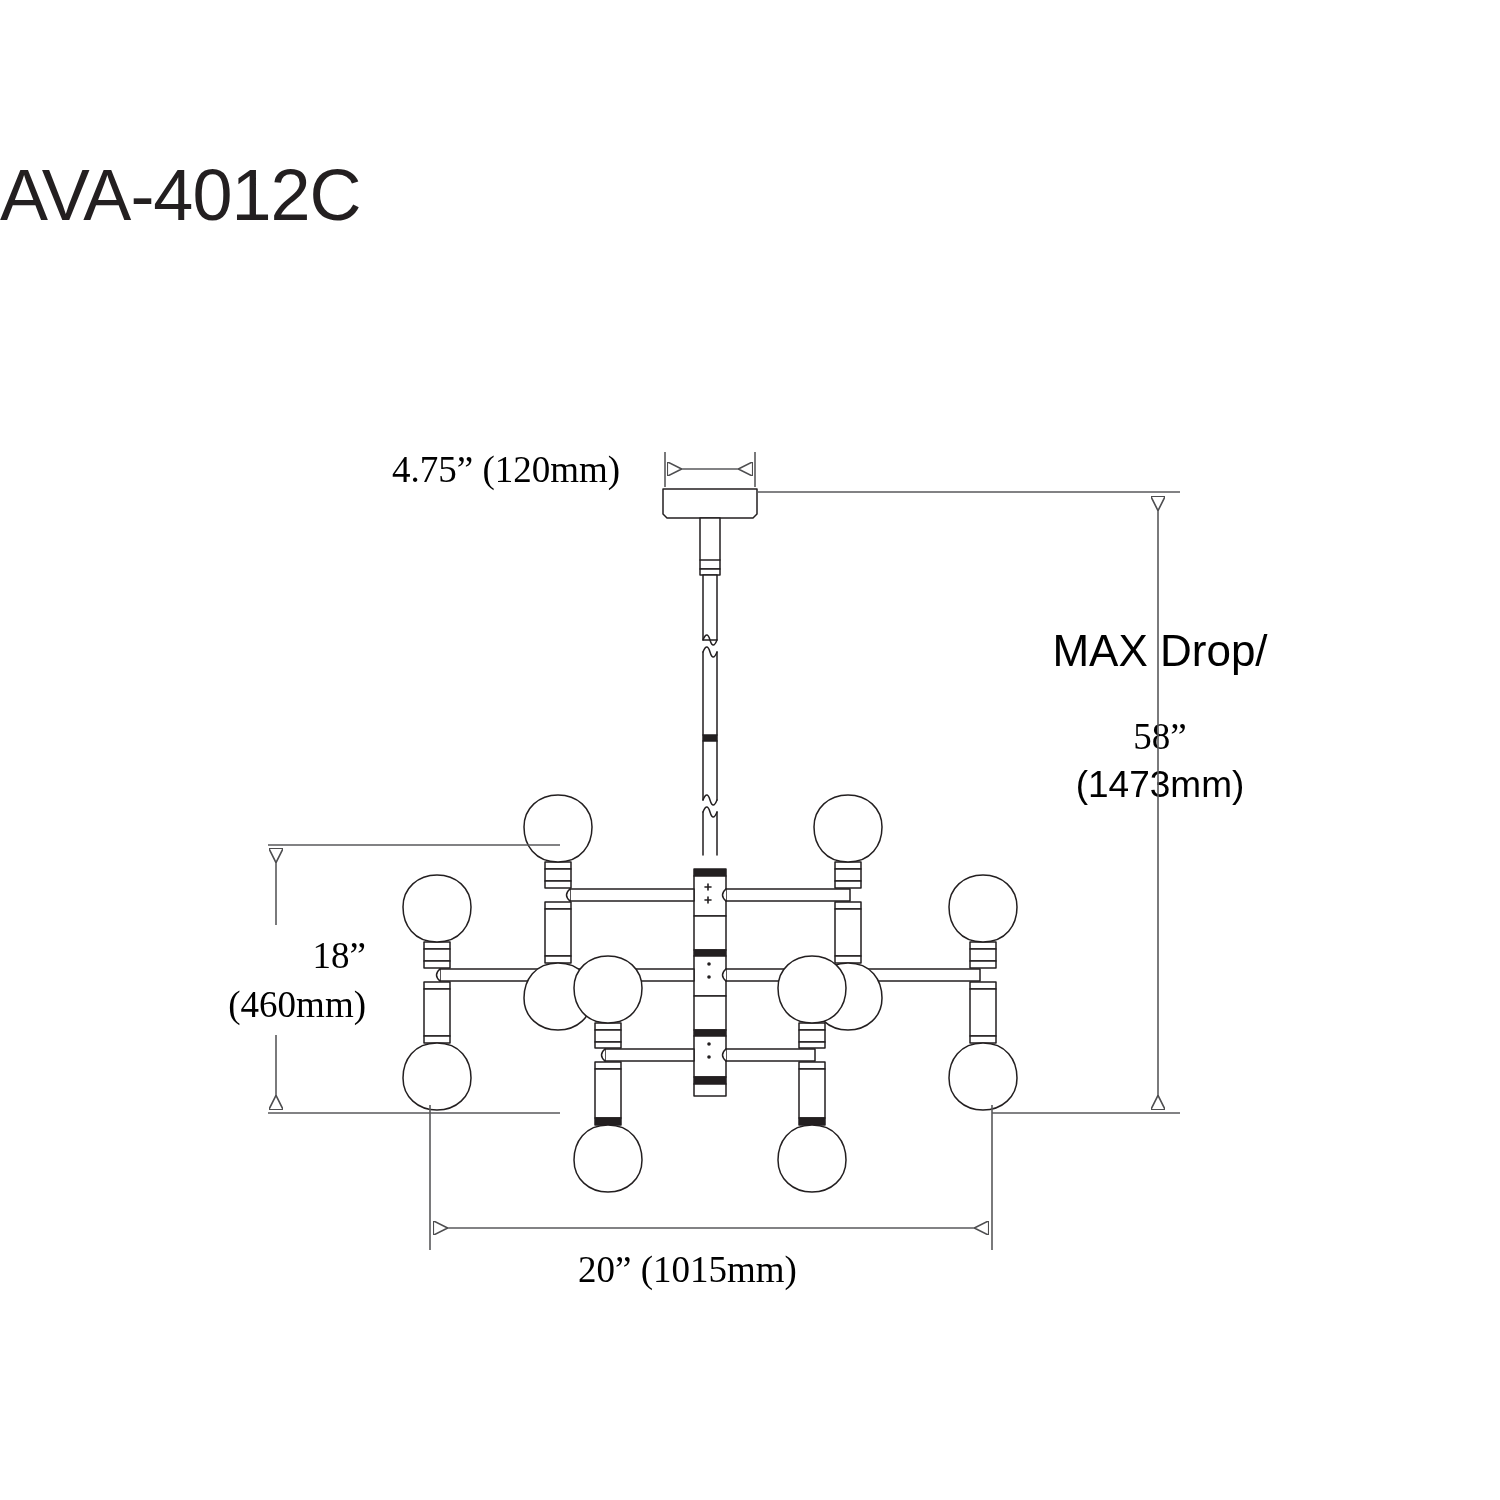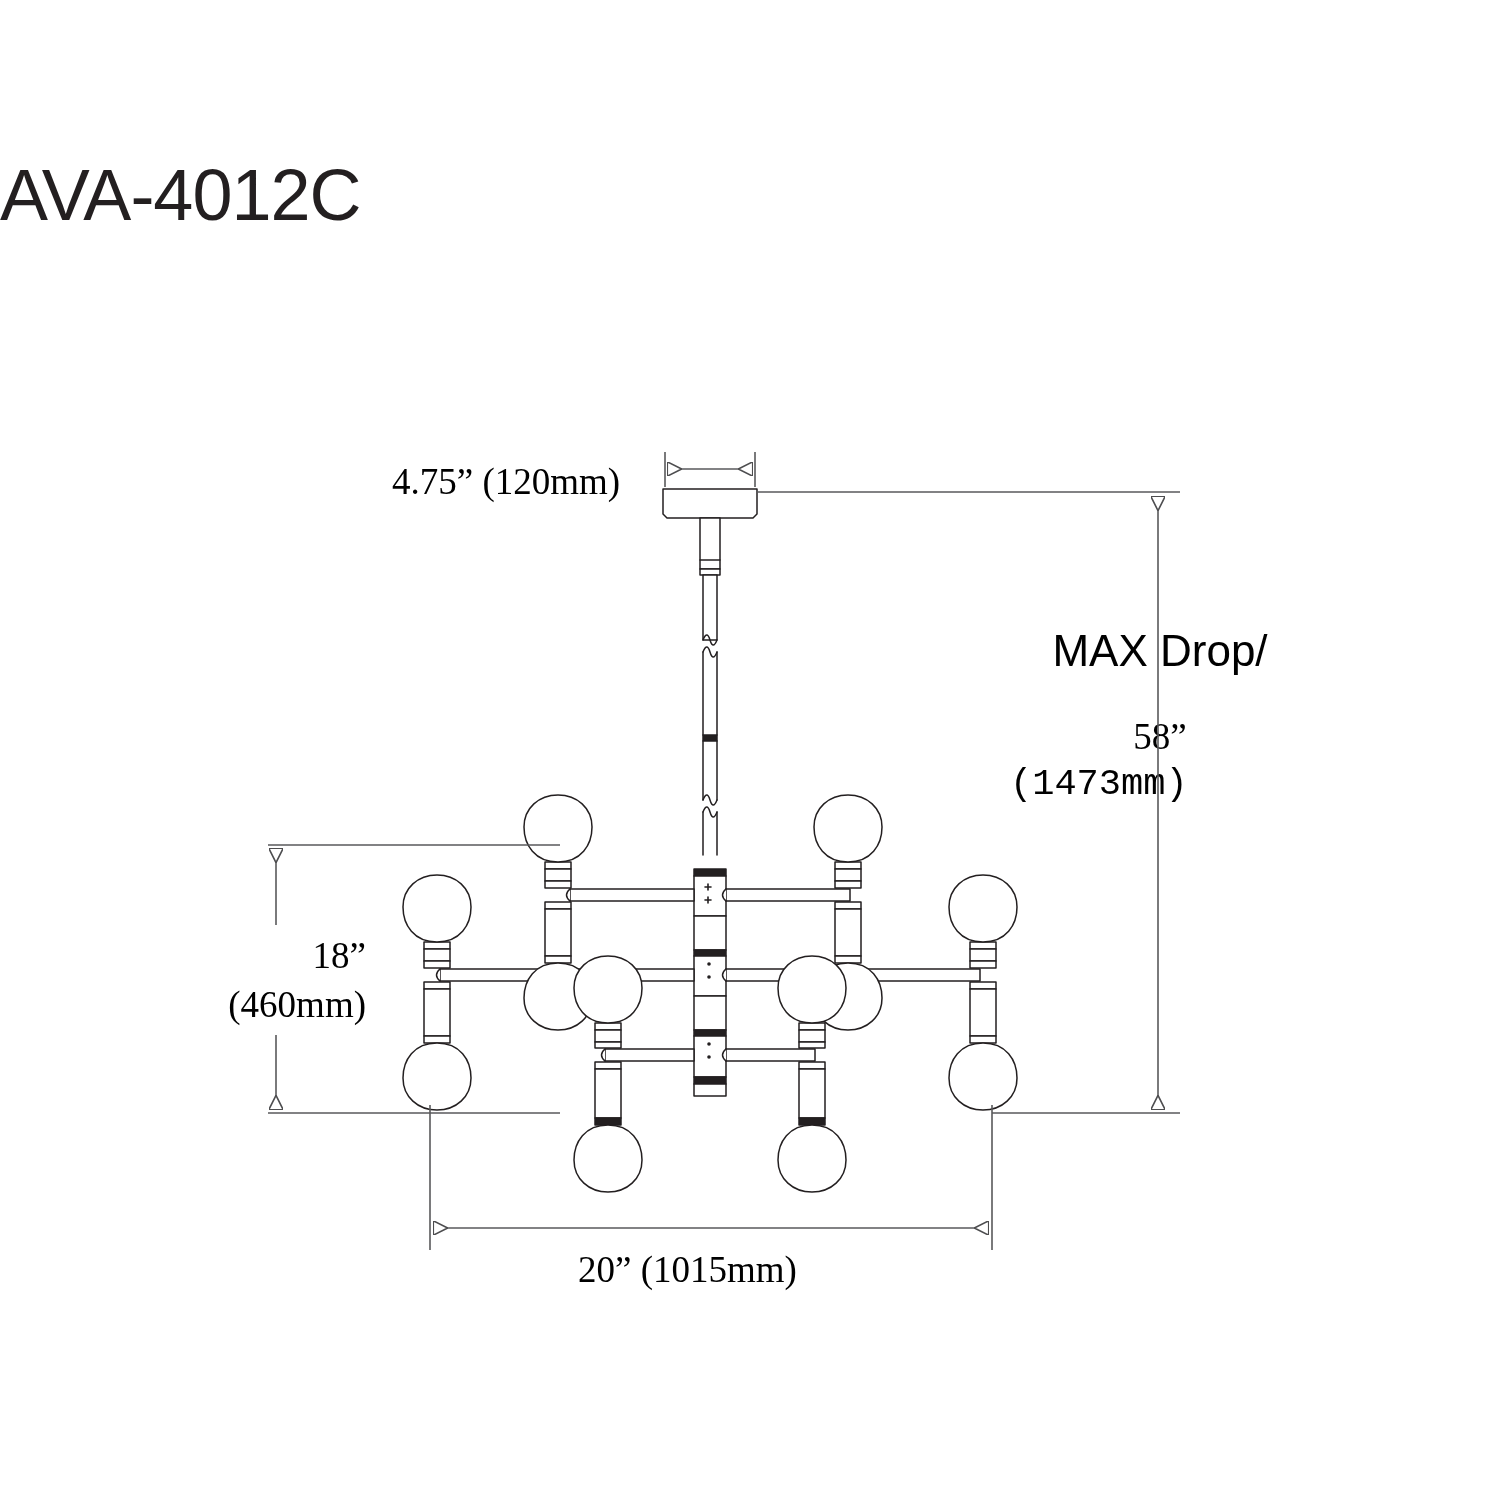--- a/index.html
+++ b/index.html
@@ -18,26 +18,26 @@
   .lbl{
     position:absolute;
     font-family:"Liberation Serif", serif;
     color:#000;white-space:pre;
   }
   .lbl-sans{
     position:absolute;
     font-family:"Liberation Sans", sans-serif;
     color:#000;white-space:pre;
   }
-  #lbl-width-top{left:392px;top:448px;font-size:37px;margin-top:12px;}
+  #lbl-width-top{left:392px;top:448px;font-size:37px;}
   #lbl-height-left{left:196px;top:932px;font-size:37px;text-align:right;width:170px;line-height:1.32;}
   #lbl-width-bottom{left:578px;top:1248px;font-size:37px;}
   #lbl-maxdrop{left:1010px;top:622px;width:300px;text-align:center;font-size:44px;line-height:1.33;}
   #lbl-maxdrop-in{left:1010px;top:712px;width:300px;text-align:center;font-size:37px;font-family:Liberation Serif, serif;line-height:1.33;}
-  #lbl-maxdrop-mm{left:1010px;top:760px;width:300px;text-align:left;font-size:37px;font-family:Liberation Mono, monospace;line-height:1.33;}
+  #lbl-maxdrop-mm{left:1010px;top:760px;width:300px;text-align:center;font-size:37px;font-family:Liberation Sans, sans-serif;line-height:1.33;}
 </style>
 </head>
 <body>
 
 <div class="title">AVA-4012C</div>
 
 <div class="lbl" id="lbl-width-top">4.75” (120mm)</div>
 
 <div class="lbl" id="lbl-height-left"><span>18”</span><br><span>(460mm)</span></div>
 

